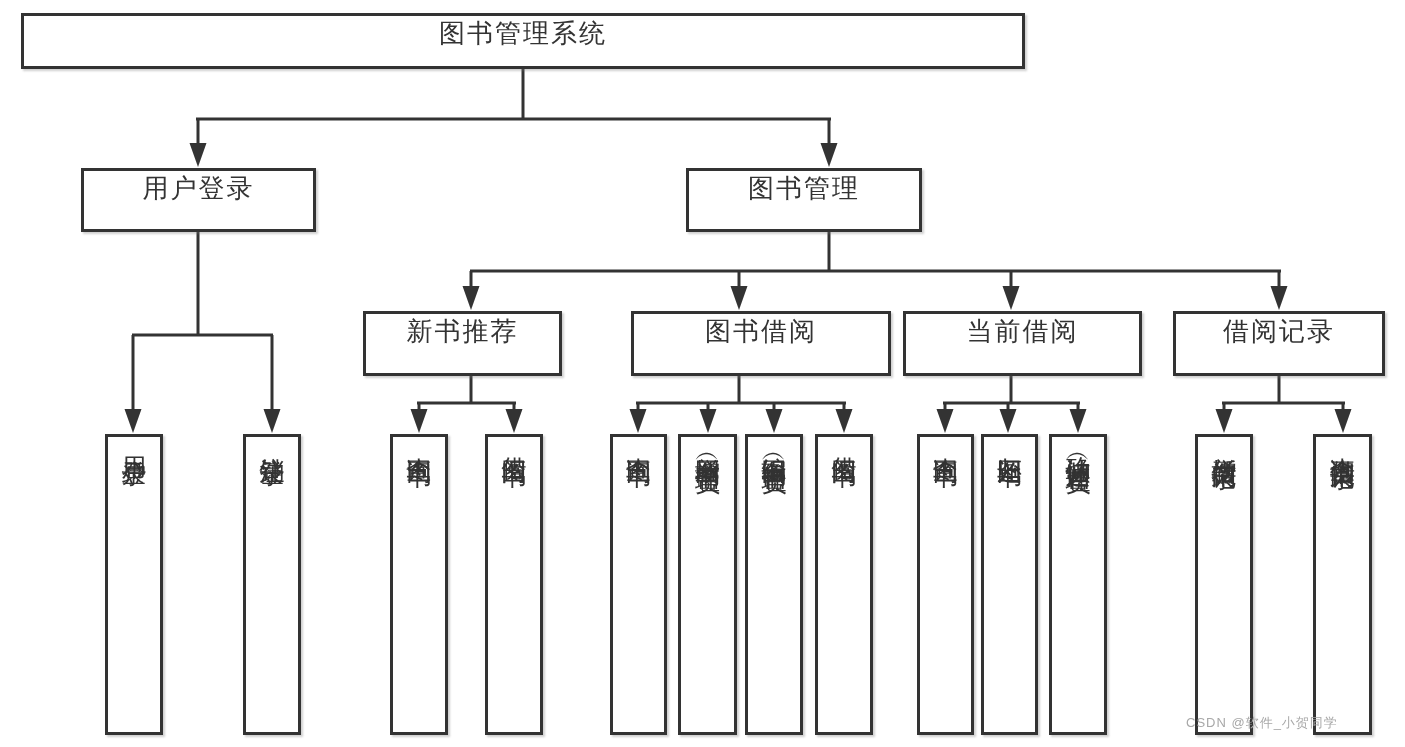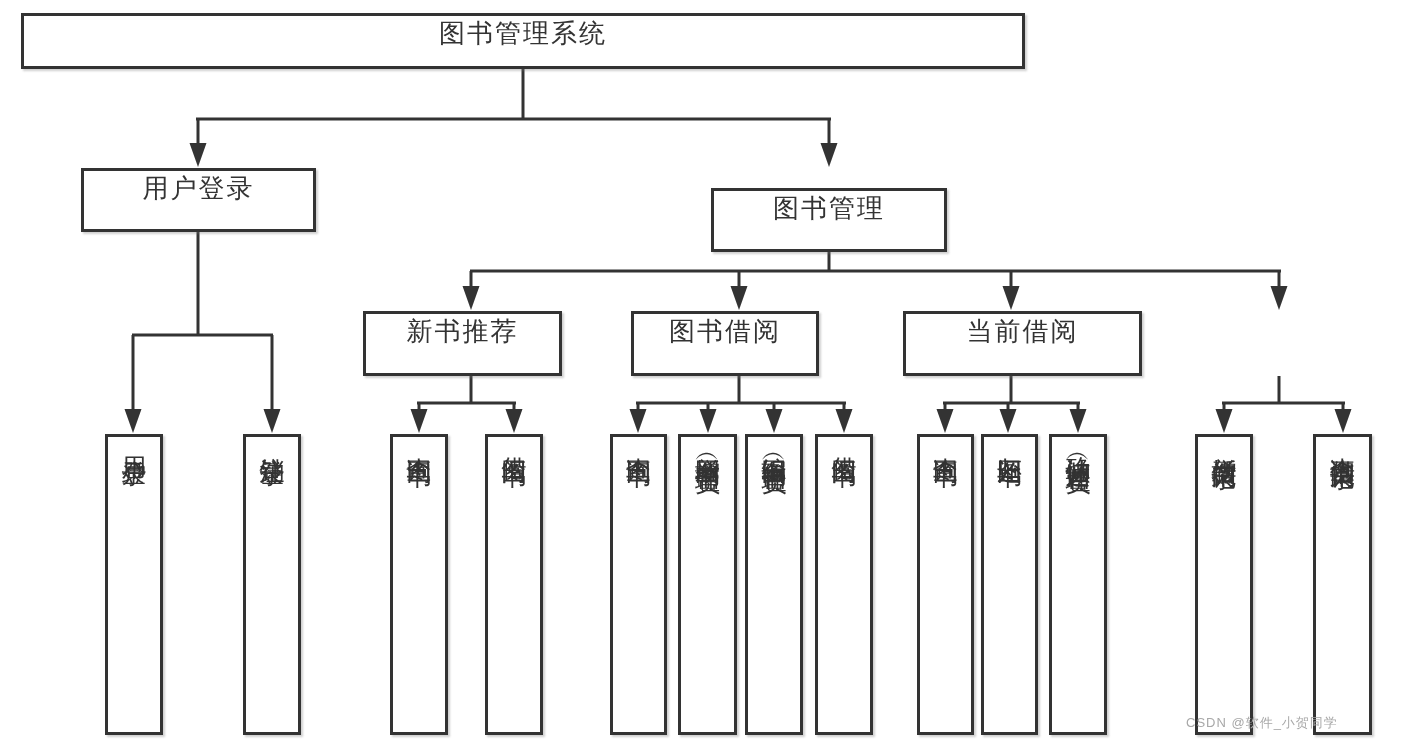--- a/index.html
+++ b/index.html
@@ -116,31 +116,34 @@
       <polygon points="1224,433 1215.5,409 1232.5,409" fill="#333333"></polygon>
       <polygon points="1343,433 1334.5,409 1351.5,409" fill="#333333"></polygon>
     </svg>
   <div class="watermark">CSDN @软件_小贺同学</div>
 <div class="node horiz" style="left: 21px; top: 13px; width: 1004px; height: 56px;">
       <span>图书管理系统</span>
     </div>
     <div class="node horiz" style="left: 81px; top: 168px; width: 235px; height: 64px;">
       <span>用户登录</span>
     </div>
-    <div class="node horiz" style="left: 711px; top: 168px; width: 236px; height: 64px; margin-top: 20px;">
+    <div class="node horiz" style="left: 686px; top: 168px; width: 236px; height: 64px;">
       <span>图书管理</span>
     </div>
     <div class="node horiz" style="left: 363px; top: 311px; width: 199px; height: 65px;">
       <span>新书推荐</span>
     </div>
-    <div class="node horiz" style="left: 631px; top: 311px; width: 188px; height: 65px;">
+    <div class="node horiz" style="left: 631px; top: 311px; width: 260px; height: 65px;">
       <span>图书借阅</span>
     </div>
     <div class="node horiz" style="left: 903px; top: 311px; width: 239px; height: 65px;">
       <span>当前借阅</span>
+    </div>
+    <div class="node horiz" style="left: 1173px; top: 311px; width: 212px; height: 65px;">
+      <span>借阅记录</span>
     </div>
     <div class="node vert" style="left: 105px; top: 434px; width: 58px; height: 301px;">
       <span>用户登录</span>
     </div>
     <div class="node vert" style="left: 243px; top: 434px; width: 58px; height: 301px;">
       <span>注销登录</span>
     </div>
     <div class="node vert" style="left: 390px; top: 434px; width: 58px; height: 301px;">
       <span>查询图书</span>
     </div>

